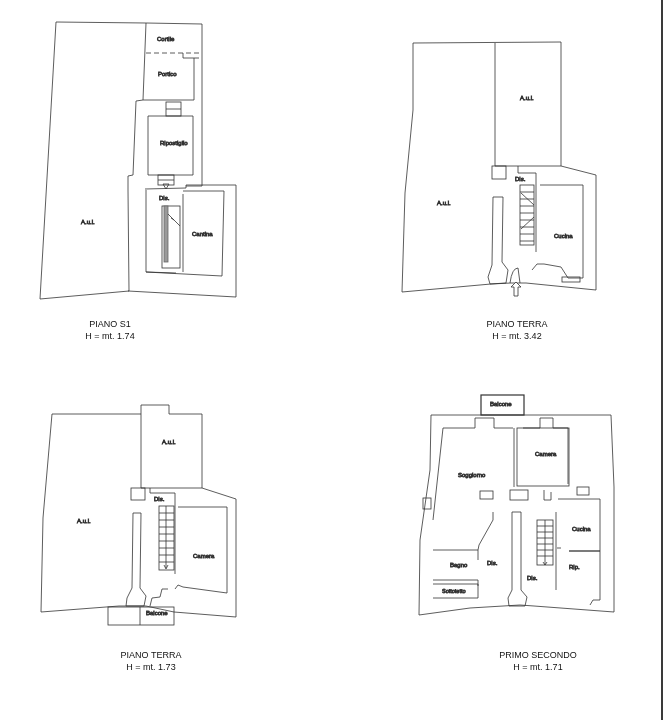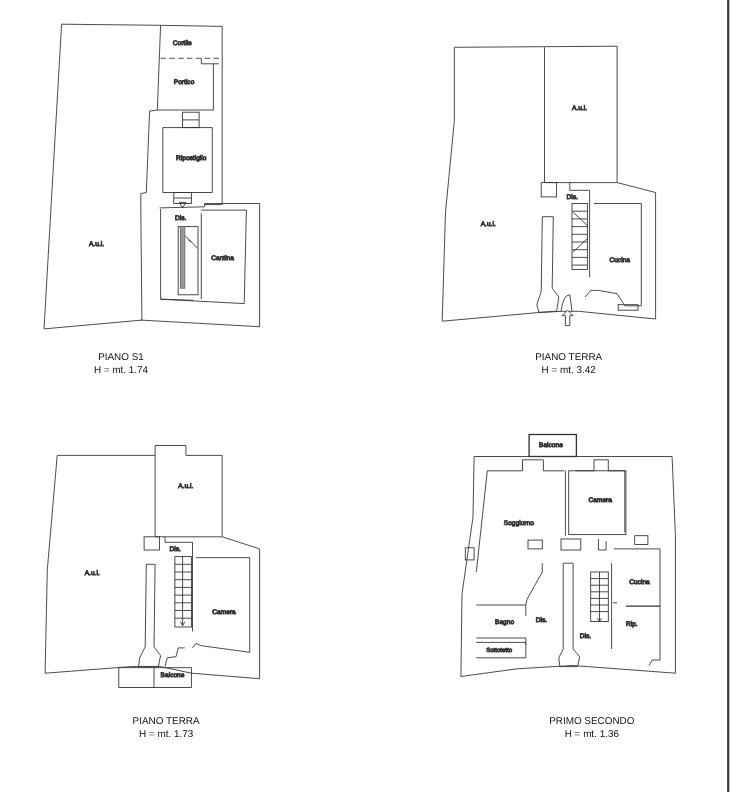--- a/index.html
+++ b/index.html
@@ -152,17 +152,17 @@
   <div class="caption" style="left:467px; top:318px; width:100px;">
     <span class="t">PIANO TERRA</span>
     <span class="t">H = mt. 3.42</span>
   </div>
   <div class="caption" style="left:96px; top:649px; width:110px;">
     <span class="t">PIANO TERRA</span>
     <span class="t">H = mt. 1.73</span>
   </div>
   <div class="caption" style="left:478px; top:649px; width:120px;">
     <span class="t">PRIMO SECONDO</span>
-    <span class="t">H = mt. 1.36</span>
+    <span class="t">H = mt. 1.71</span>
   </div>
 
   <div class="right-border"></div>
 </div>
 
 </body></html>

